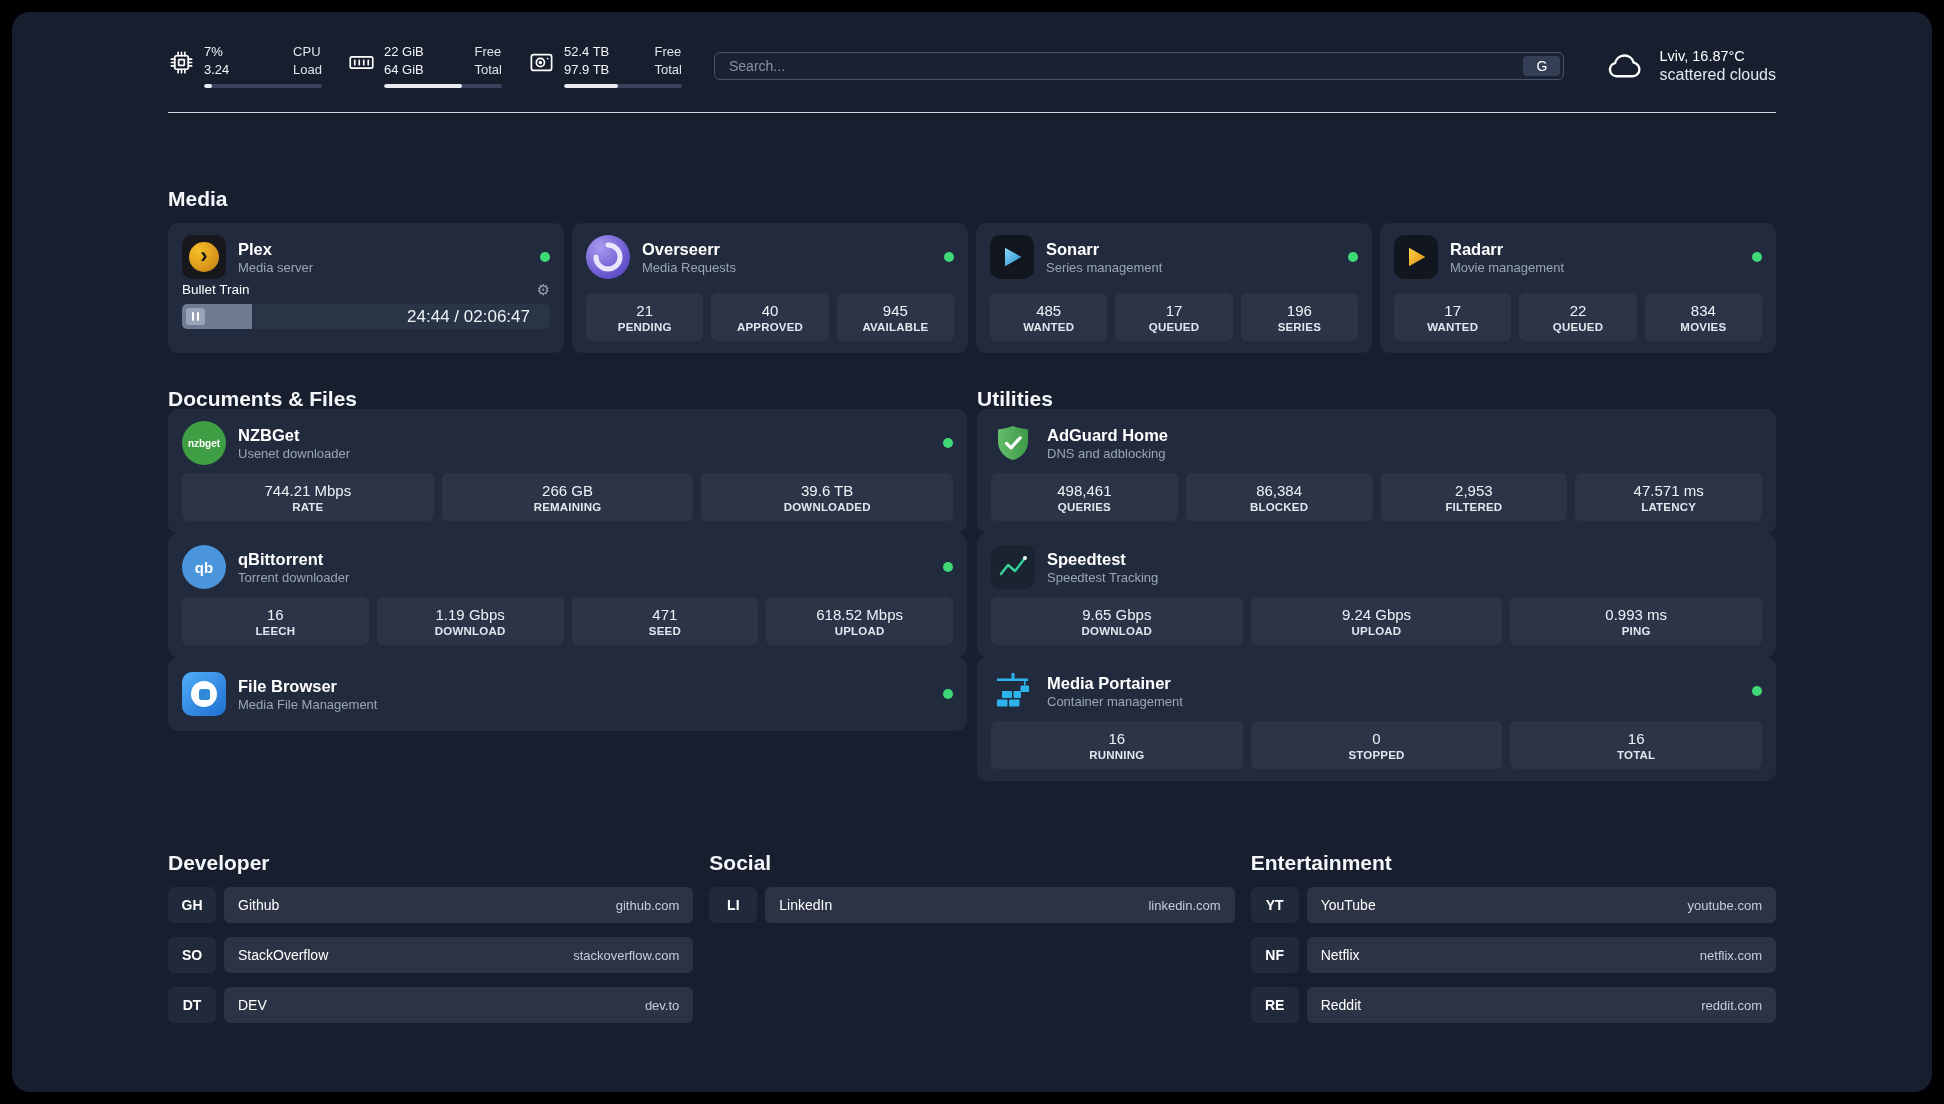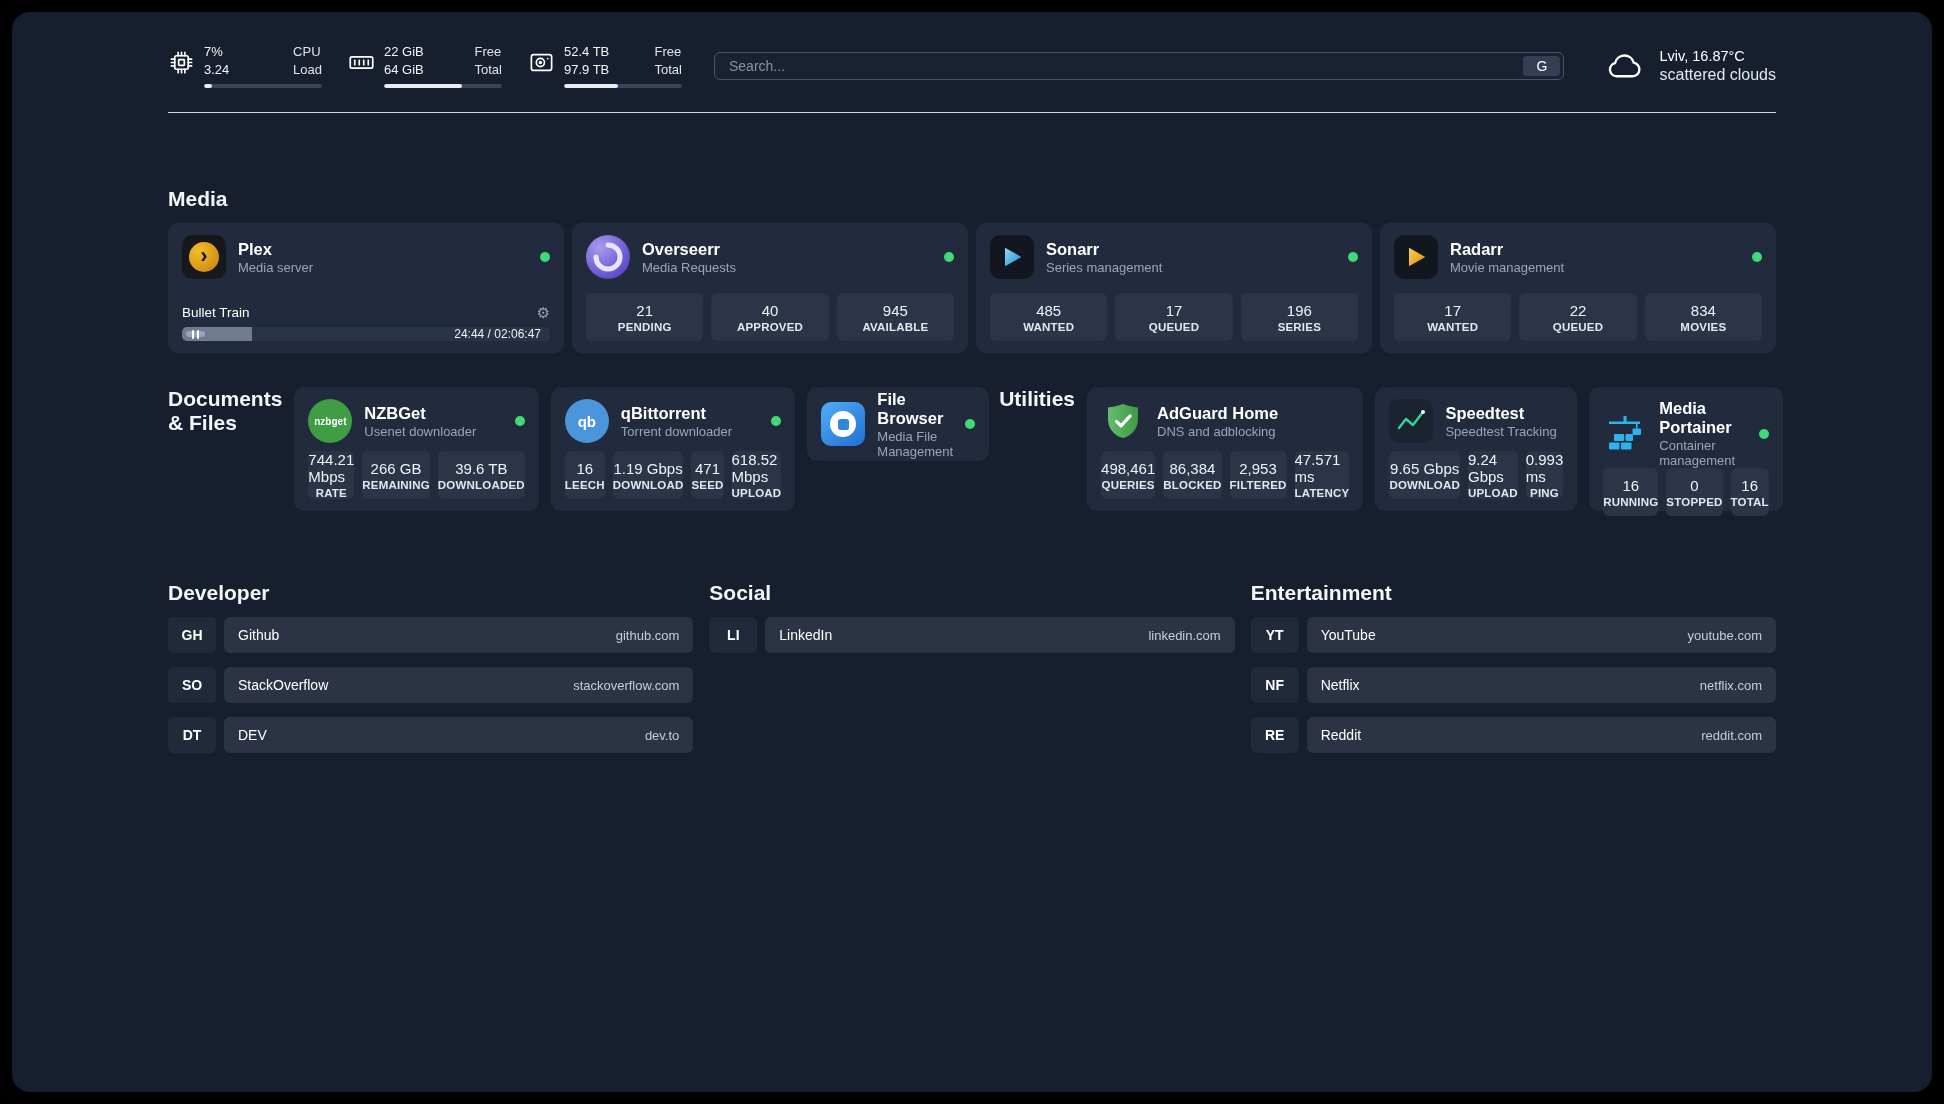--- a/index.html
+++ b/index.html
@@ -74,35 +74,35 @@
   .cols3 { grid-template-columns: repeat(3, 1fr); }
   .cols4 { grid-template-columns: repeat(4, 1fr); }
   .tile {
     background: #2c3548; border-radius: 6px; height: 48px;
     display: flex; flex-direction: column; align-items: center; justify-content: center; gap: 2px;
   }
   .tile-value { font-size: 15px; color: #eef2f7; }
   .tile-label { font-size: 11.5px; font-weight: 700; color: #e2e7ef; letter-spacing: .2px; }
 
   
-  .now-playing { display: flex; align-items: flex-end; justify-content: space-between; margin-top: 26px; font-size: 13.5px; }
+  .now-playing { display: flex; align-items: flex-end; justify-content: space-between; margin-top: 3px; font-size: 13.5px; }
   .gear { color: #97a1b3; font-size: 15px; cursor: pointer; line-height: 1; }
   .plex-bar { position: relative; margin-top: 7px; height: 25px; background: #2a3447; border-radius: 5px; overflow: hidden; }
   .plex-fill { position: absolute; top: 0; bottom: 0; left: 0; background: #6f7b91; }
   .pause {
     position: absolute; left: 4px; top: 4px; bottom: 4px; width: 19px;
     background: #9aa4b6; border-radius: 3px; display: flex; align-items: center;
     justify-content: center; gap: 2.5px; cursor: pointer;
   }
   .pause i { width: 2.5px; height: 9px; background: #fff; border-radius: 1px; }
-  .plex-time { position: absolute; right: 9px; top: 50%; transform: translateY(-50%); font-size: 12px; color: #eef1f6; }
+  .plex-time { position: absolute; right: 20px; top: 50%; transform: translateY(-50%); font-size: 17px; color: #eef1f6; }
 
   
   .two-col { margin-top: 34px; display: grid; grid-template-columns: 1fr 1fr; gap: 10px; align-items: start; padding: 0 156px; }
-  .col-stack { display: flex; flex-direction: row; gap: 12px; }
+  .col-stack { display: flex; flex-direction: column; }
   .col-stack .h2 { margin-bottom: -2px; }
   .card.row { height: 124px; }
   .card.slim { height: 74px; justify-content: center; }
 
   
   .links { margin-top: 70px; display: grid; grid-template-columns: repeat(3, 1fr); gap: 16px; align-items: start; padding: 0 156px; }
   .links .h2 { margin-bottom: 12px; }
   .link-row { display: flex; gap: 8px; height: 36px; margin-bottom: 14px; cursor: pointer; }
   .abbr {
     width: 48px; flex: none; background: #202a3b; border-radius: 6px;

